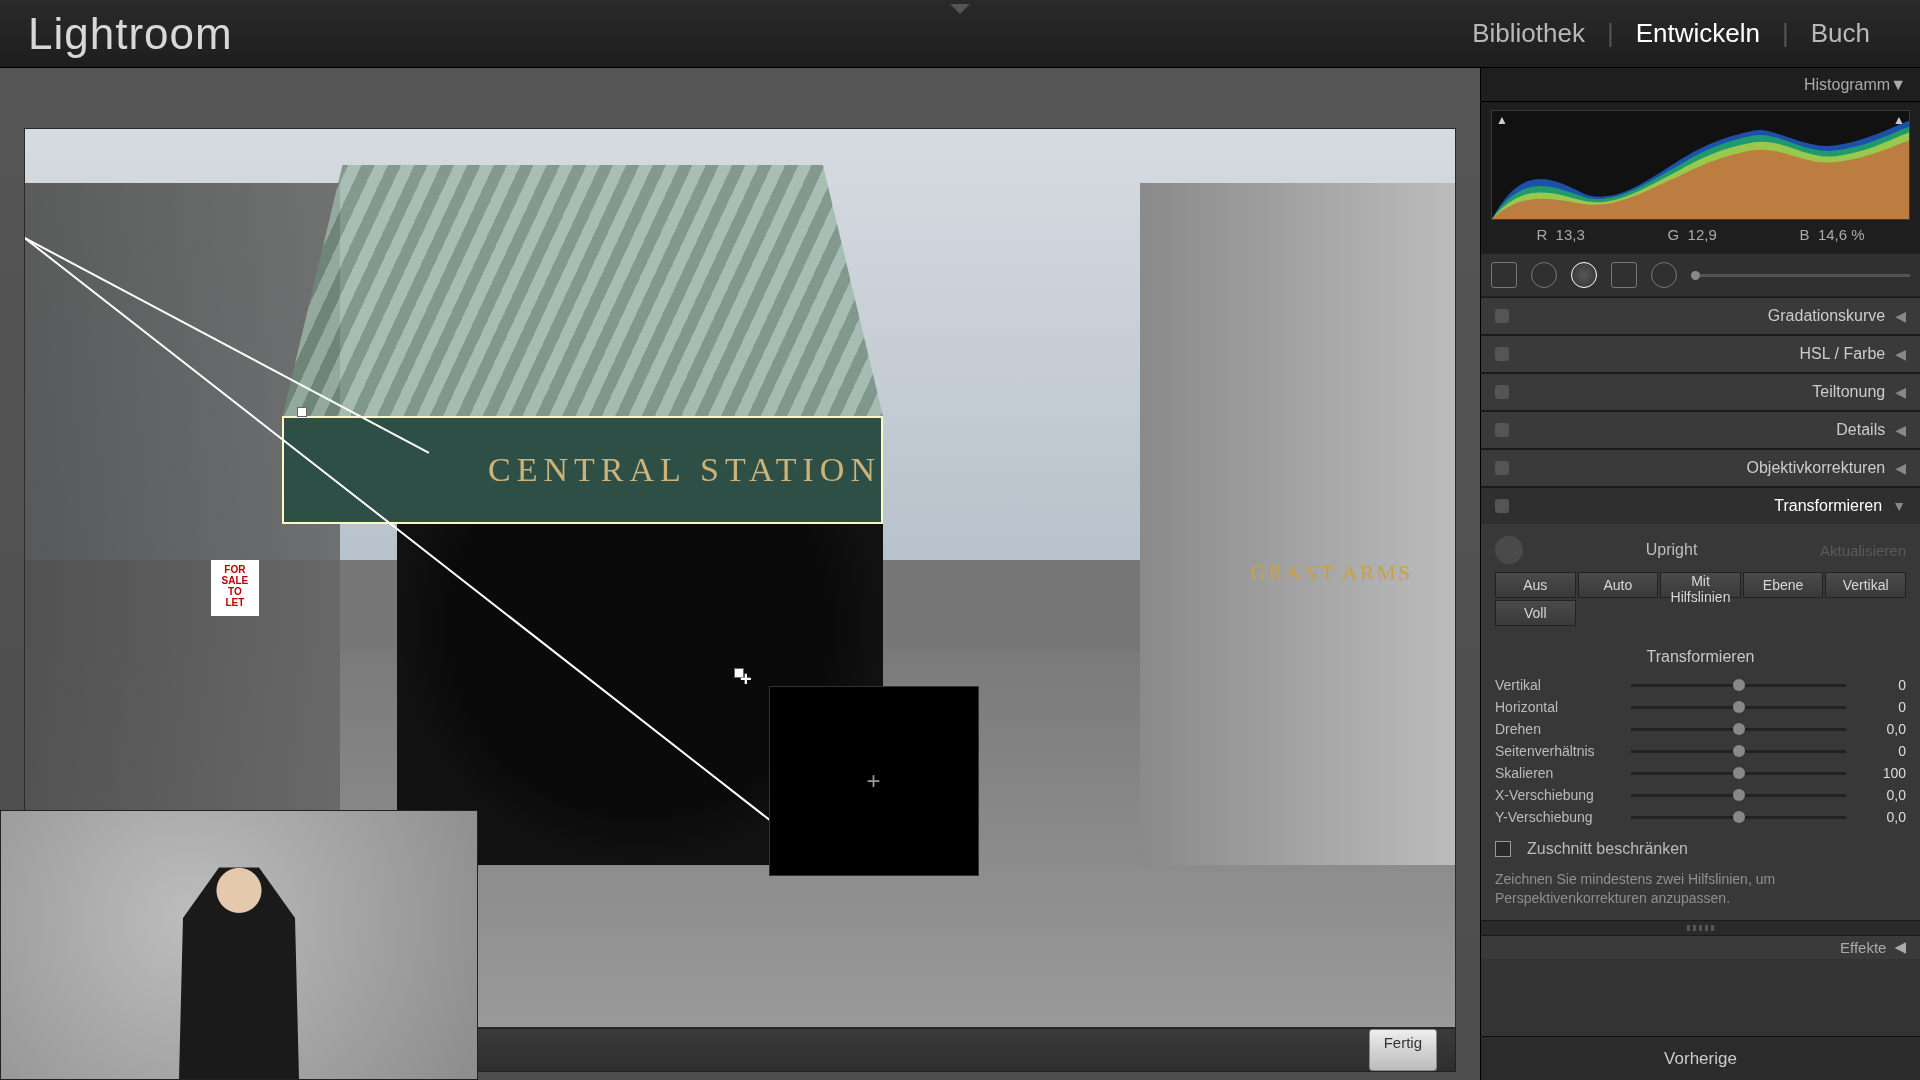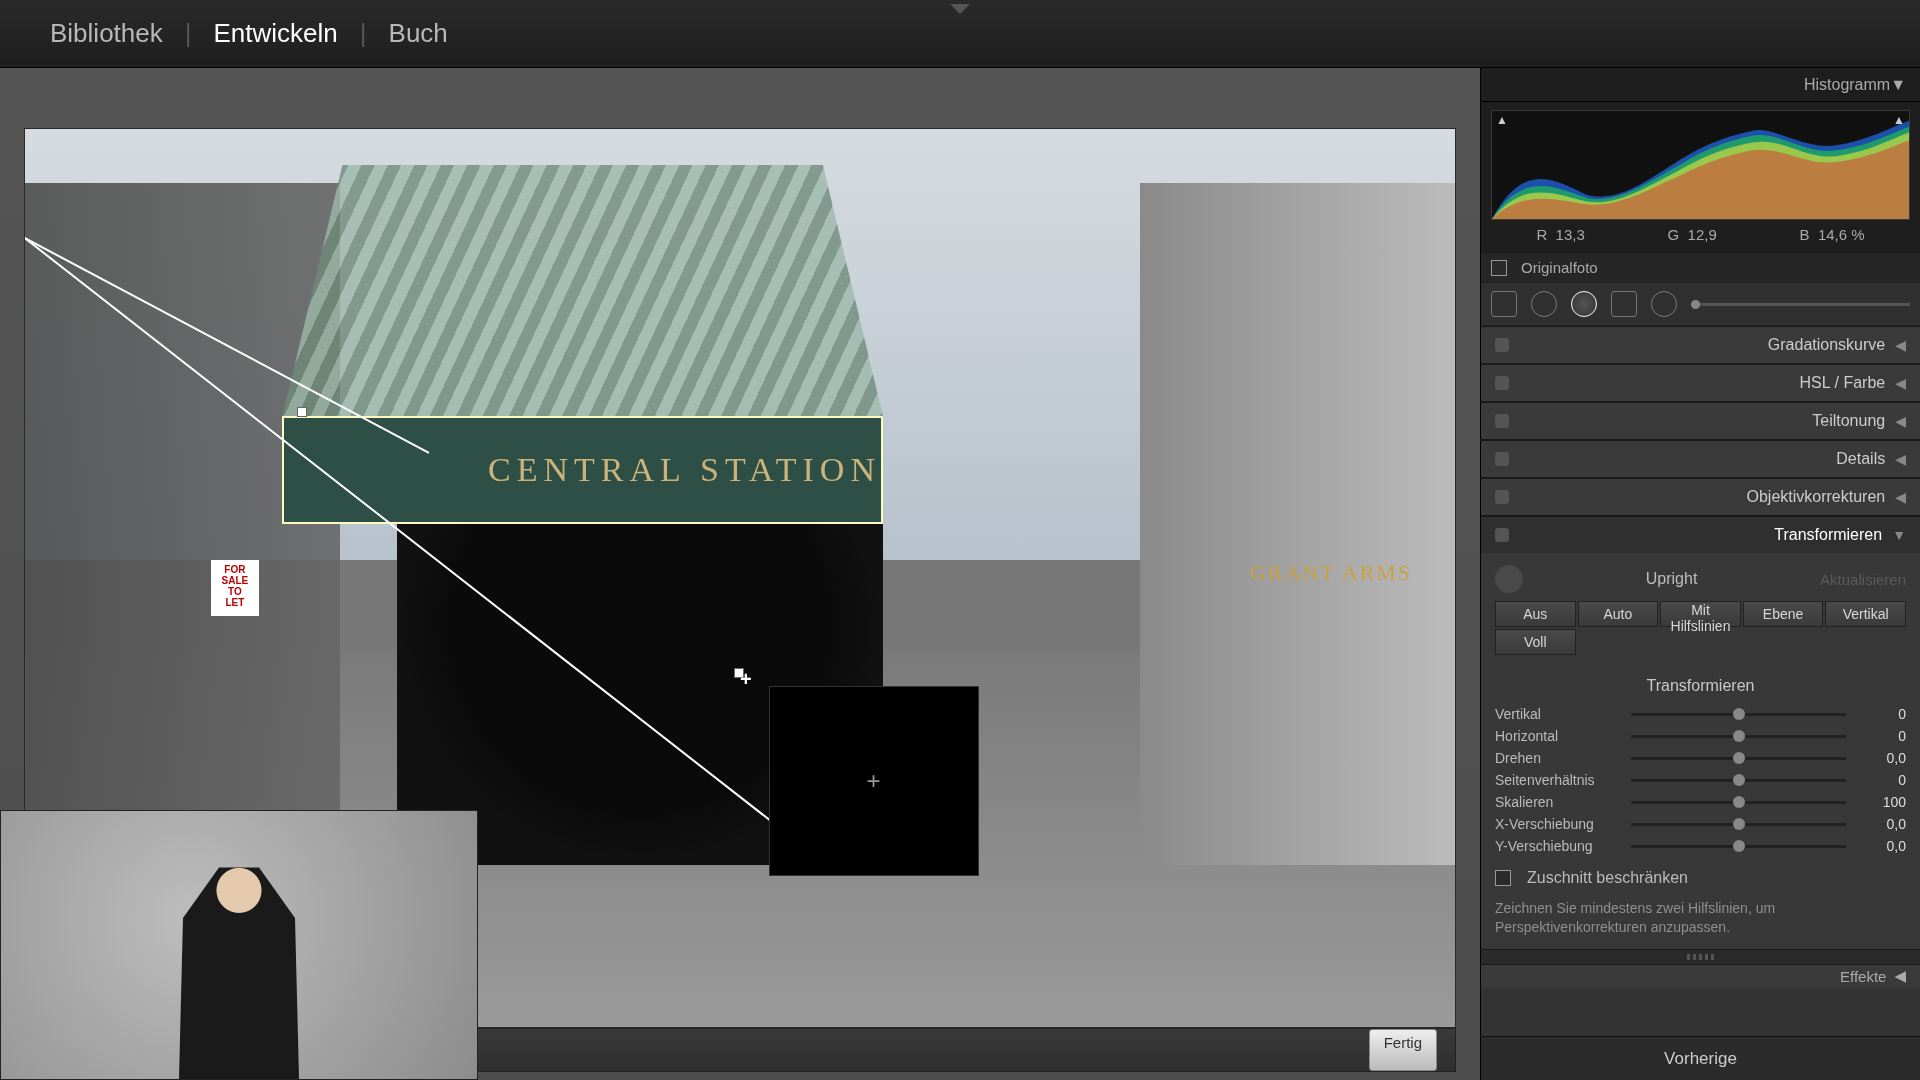--- a/index.html
+++ b/index.html
@@ -102,20 +102,21 @@
 .effekte-peek{height:24px;background:#3a3a3a;border-top:1px solid #1a1a1a;display:flex;align-items:center;justify-content:flex-end;padding-right:14px;color:#aaa;font-size:15px;}
 .effekte-peek .tri{margin-left:8px;}
 .grip{height:14px;background:#2a2a2a;position:relative;}
 .grip::after{content:"";position:absolute;left:50%;top:4px;transform:translateX(-50%);width:28px;height:6px;background:repeating-linear-gradient(90deg,#555 0 3px,transparent 3px 6px);} 
 </style>
 </head>
 <body>
 
 <div class="app-frame">
   <div class="top-bar">
+    <div class="app-title">Lightroom</div>
     <div class="module-nav">
       <span>Bibliothek</span>
       <span class="sep">|</span>
       <span class="active">Entwickeln</span>
       <span class="sep">|</span>
       <span>Buch</span>
     </div>
   </div>
 
   <div class="main-row">
@@ -172,24 +173,20 @@
           </svg>
           <span style="position:absolute;top:2px;left:4px;color:#ccc;font-size:12px;">▲</span>
           <span style="position:absolute;top:2px;right:4px;color:#ccc;font-size:12px;">▲</span>
         </div>
         <div class="rgb-row">
           <span><span>R</span>&nbsp;&nbsp;<span>13,3</span></span>
           <span><span>G</span>&nbsp;&nbsp;<span>12,9</span></span>
           <span><span>B</span>&nbsp;&nbsp;<span>14,6 %</span></span>
         </div>
       </div>
-      <div class="origfoto">
-        <span class="check"></span>
-        <span>Originalfoto</span>
-      </div>
       <div class="tool-row">
         <span class="ic sq"></span>
         <span class="ic"></span>
         <span class="ic active"></span>
         <span class="ic sq"></span>
         <span class="ic"></span>
         <span class="slider-mini"></span>
       </div>
 
       <div class="panel-section">

